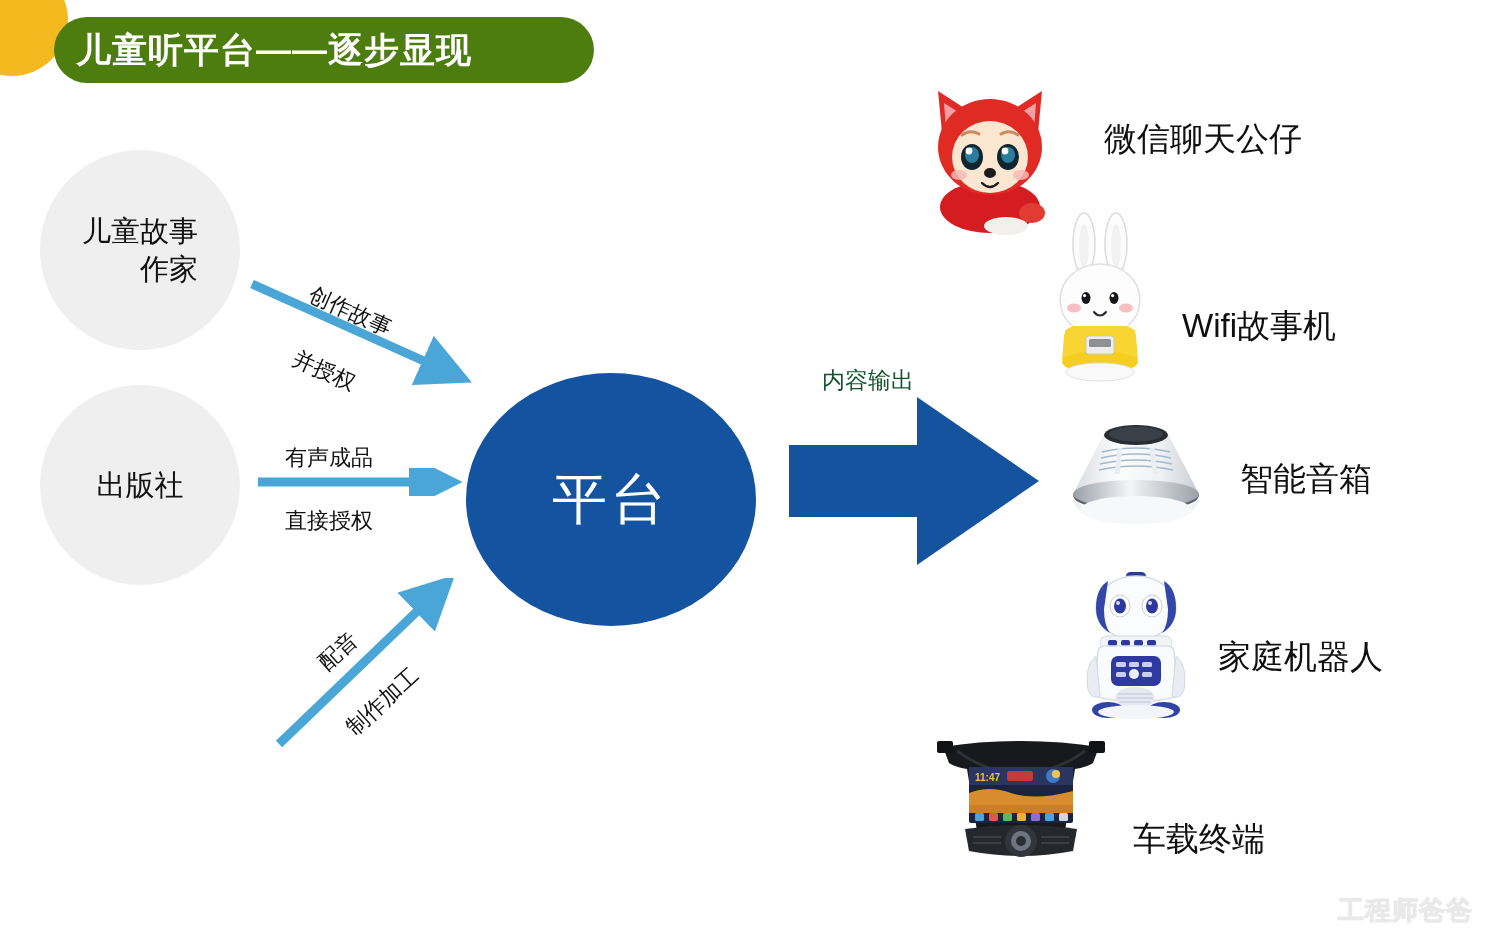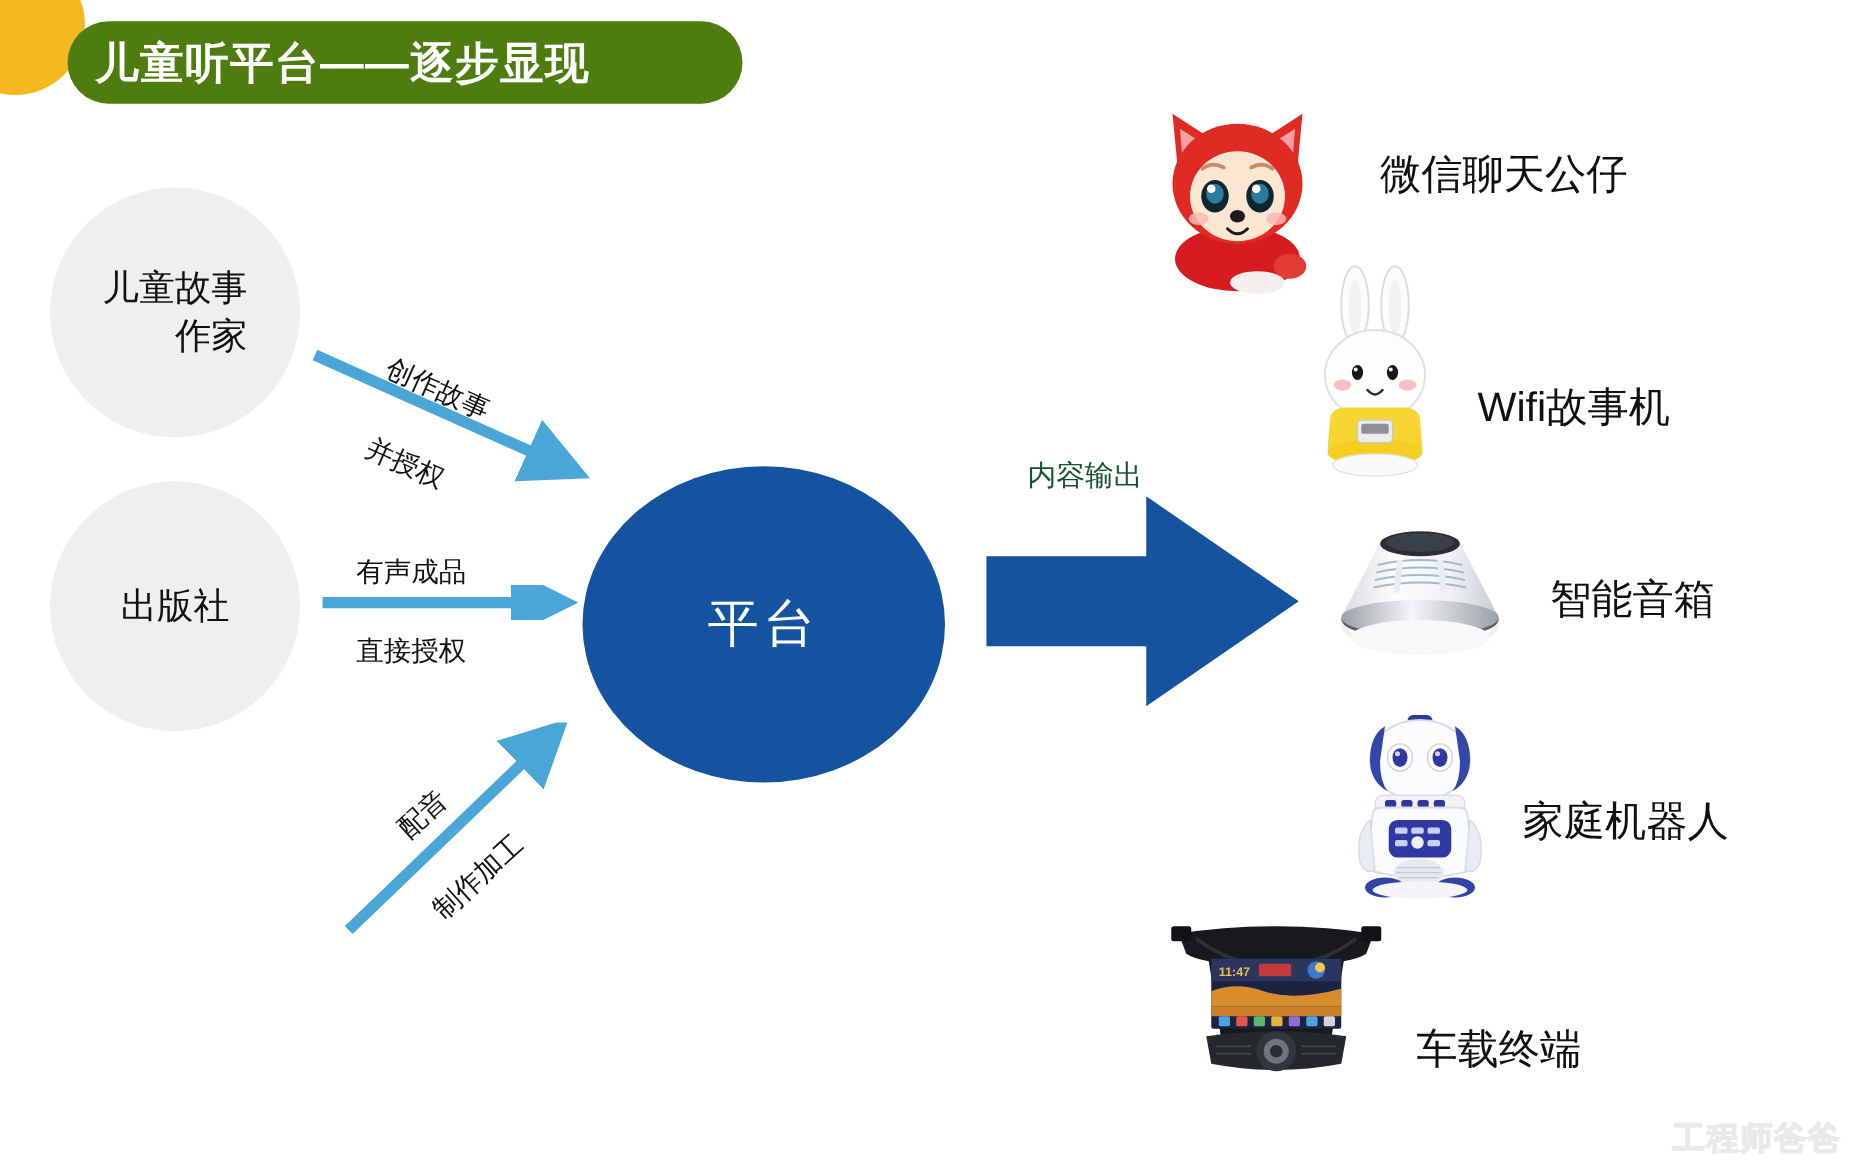--- a/index.html
+++ b/index.html
@@ -54,21 +54,21 @@
   #src-2{left:40px;top:645px;}
 
   
   .platform-circle{
     position:absolute;left:466px;top:373px;
     width:290px;height:253px;border-radius:50%;
     background:#14539F;
     display:flex;align-items:center;justify-content:center;
   }
   .platform-label{
-    color:#ffffff;font-size:41px;letter-spacing:4px;
+    color:#ffffff;font-size:55px;letter-spacing:4px;
     font-family:Liberation Mono, monospace;
   }
 
   
   .flow-arrow{position:absolute;}
   .flow-label{
     position:absolute;
     font-size:22px;color:#111;white-space:nowrap;
     font-family:"Liberation Serif","DejaVu Serif",serif;
   }

